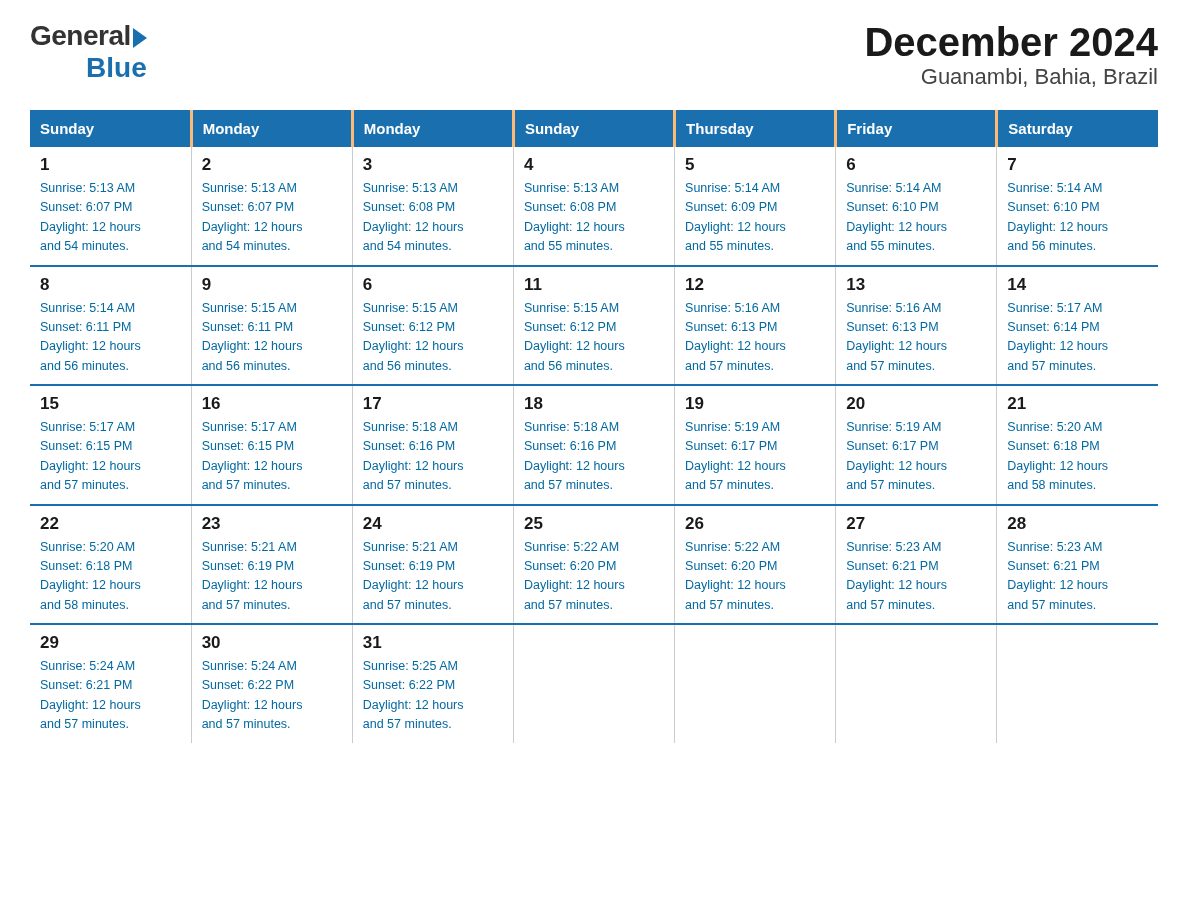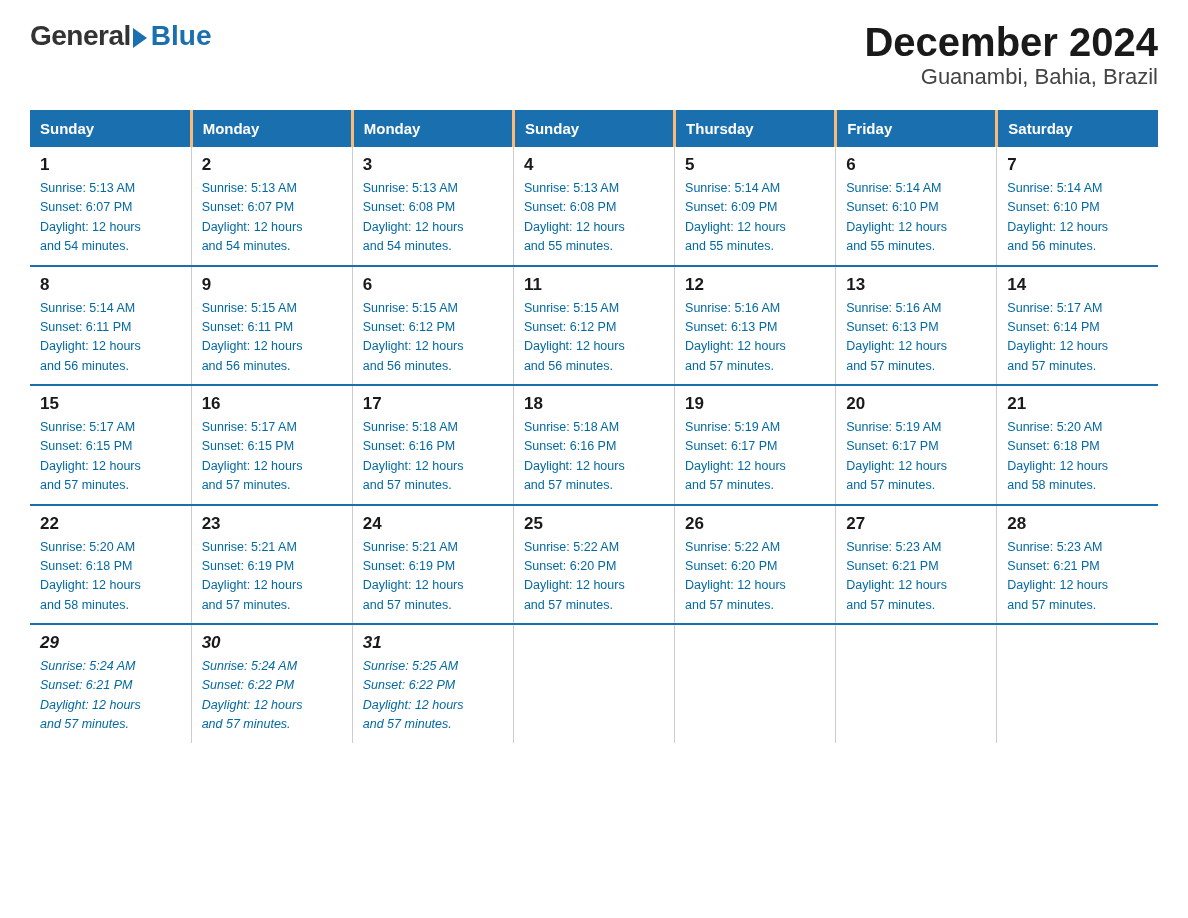--- a/index.html
+++ b/index.html
@@ -11,21 +11,21 @@
       padding: 20px 30px;
     }
     .header {
       display: flex;
       justify-content: space-between;
       align-items: flex-start;
       margin-bottom: 20px;
     }
     .logo {
       display: flex;
-      flex-direction: row;
+      flex-direction: column;
       align-items: flex-end;
     }
     .logo-top {
       display: flex;
       align-items: center;
     }
     .logo-general {
       font-size: 28px;
       font-weight: bold;
       color: #333333;
@@ -99,21 +99,20 @@
       display: block;
       margin-bottom: 4px;
     }
     .day-info {
       font-size: 12.5px;
       color: #0369a1;
       line-height: 1.55;
     }
     tbody tr:last-child {
       border-bottom: none;
-      font-style: italic;
     }
   </style>
 </head>
 <body>
 
 <div class="header">
   <div class="logo">
     <div class="logo-top">
       <span class="logo-general">General</span>
       <div class="logo-arrow"></div>

